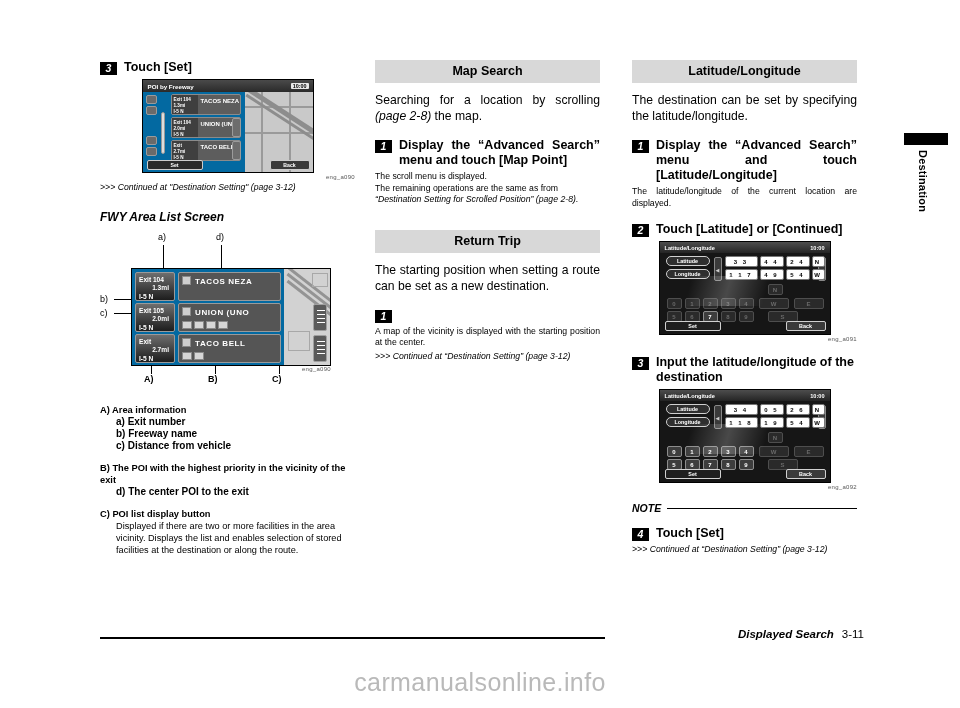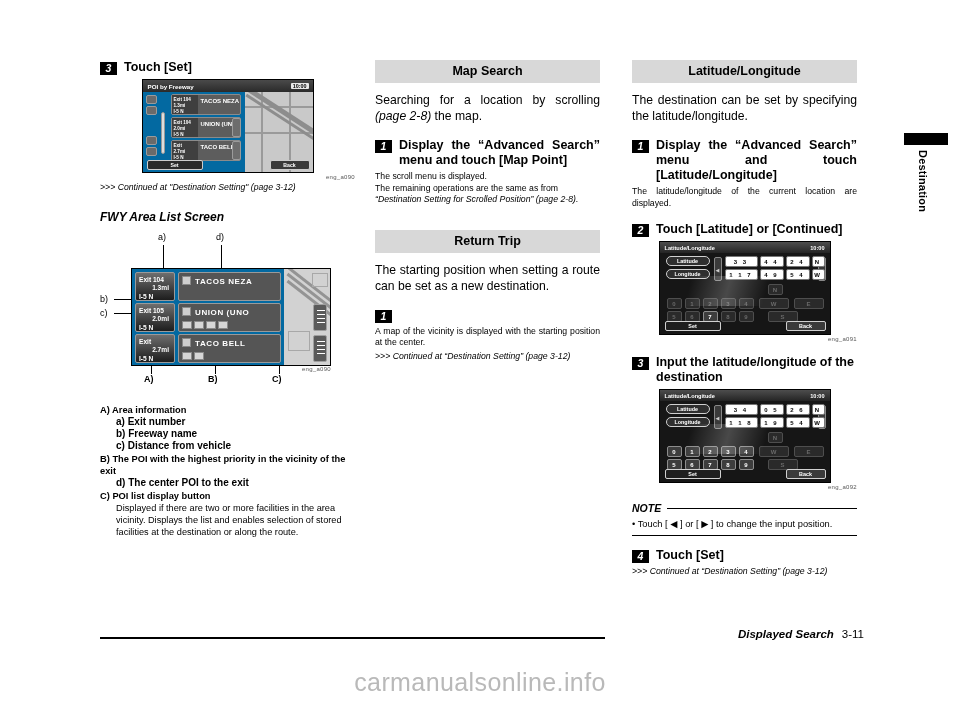--- a/index.html
+++ b/index.html
@@ -38,21 +38,21 @@
   .body-sm{font-size:8.7px;line-height:11.5px;text-align:justify;margin:0;}
   .body-sm.nj{text-align:left;}
   .ital{font-style:italic;}
   .cont{font-size:8.7px;font-style:italic;line-height:11.5px;margin:2px 0 0 0;}
 
   
   .subhead{font-weight:bold;font-style:italic;font-size:12px;margin:0 0 8px 0;}
 
   
   .legend{margin-top:14px;}
-  .legend .lg-h{font-weight:bold;font-size:9.3px;line-height:12.4px;}
+  .legend .lg-h{font-weight:bold;font-size:9.3px;line-height:12.4px;margin-top:9px;}
   .legend .lg-h:first-child{margin-top:0;}
   .legend .lg-i{font-size:10px;line-height:12.2px;padding-left:16px;color:#000;font-weight:bold;}
   .legend .lg-p{font-size:9.2px;line-height:12.2px;padding-left:16px;}
 
   
   .figcap{font-size:6px;color:#555;text-align:right;letter-spacing:.3px;margin-top:1px;}
 
   
   .shot{position:relative;background:#0369a1;border:1px solid #000;}
   .shot *{box-sizing:border-box;}
@@ -463,21 +463,20 @@
       <div class="setbtn">Set</div>
       <div class="backbtn">Back</div>
     </div>
     <div class="figcap">eng_a092</div>
 
     <div class="note">
       <div class="nh">
         <span>NOTE</span>
         <i></i>
       </div>
-      <div class="nb">• Touch [ ◀ ] or [ ▶ ] to change the input position.</div>
     </div>
 
     <div class="step" style="margin-top:12px;">
       <span class="step-num">4</span>
       <span class="step-txt">Touch [Set]</span>
     </div>
     <p class="cont">&gt;&gt;&gt; Continued at “Destination Setting” (page 3-12)</p>
   </div>
 
   <div class="sidetab">

